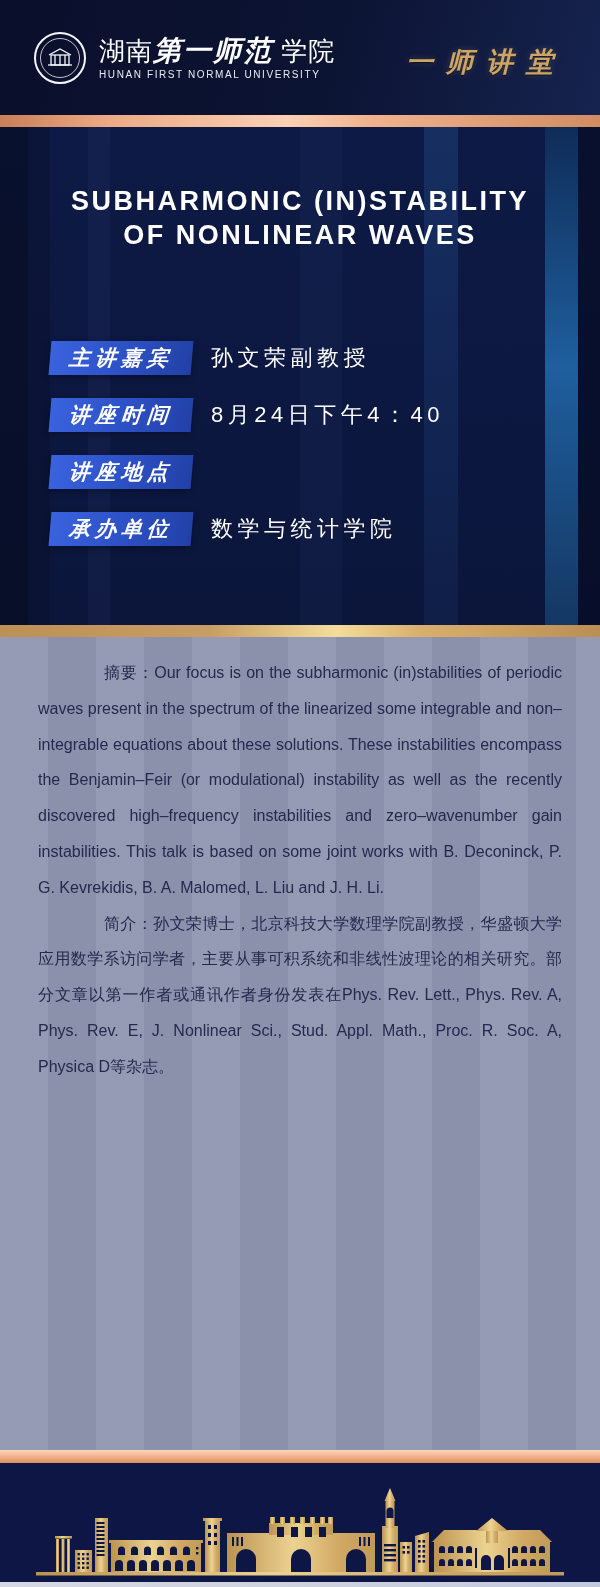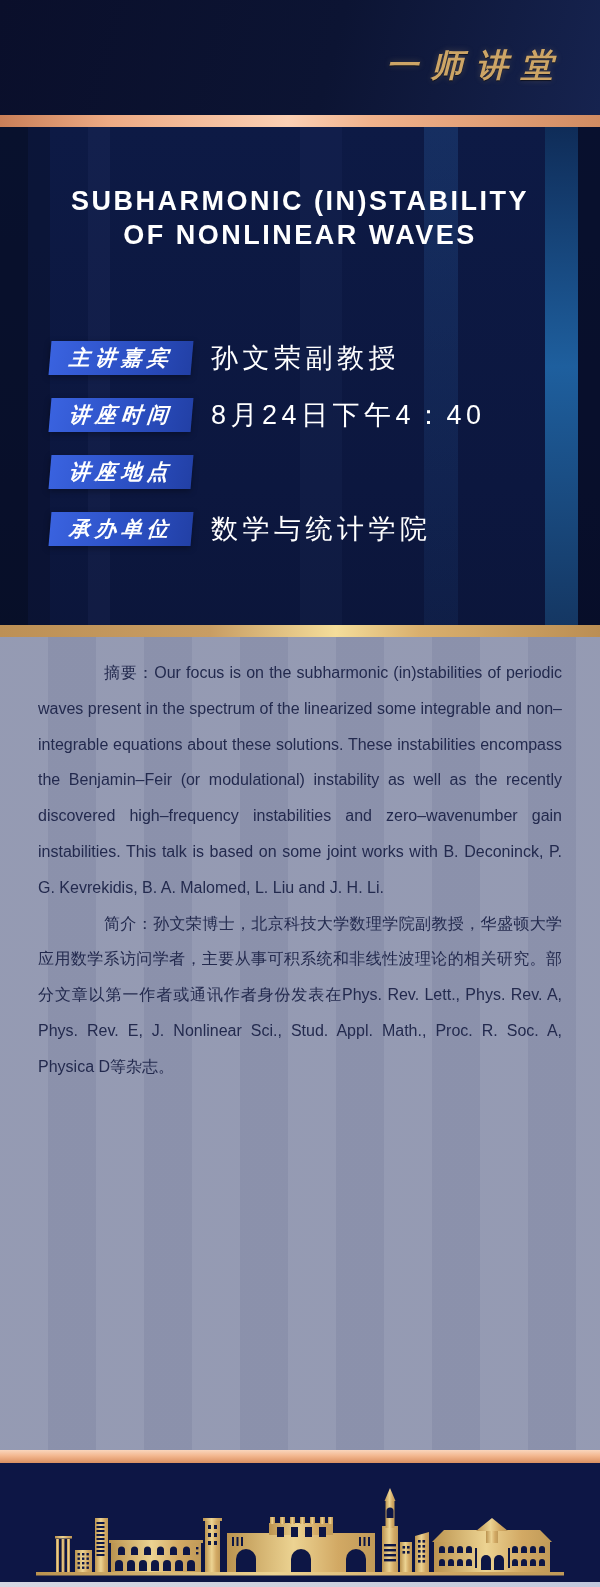--- a/index.html
+++ b/index.html
@@ -21,21 +21,21 @@
   }
   .seal-inner{width:40px;height:40px;border:1px solid rgba(255,255,255,.75);border-radius:50%;
     display:flex;align-items:center;justify-content:center;box-sizing:border-box;}
   .uni-names{margin-left:13px;}
   .uni-cn{color:#ffffff;font-size:26px;letter-spacing:1px;white-space:nowrap;line-height:30px;}
   .uni-cn .script{font-family:"DejaVu Serif",serif;font-style:italic;font-weight:bold;font-size:28px;letter-spacing:2px;}
   .uni-en{color:#e9ecf5;font-size:10px;letter-spacing:1.6px;margin-top:3px;white-space:nowrap;}
   .series-title{
     position:absolute;right:34px;top:44px;
     color:#cda566;font-family:Liberation Serif, serif;font-style:italic;font-weight:bold;
-    font-size:32px;letter-spacing:13px;white-space:nowrap;
+    font-size:27px;letter-spacing:13px;white-space:nowrap;
     text-shadow:0 1px 1px rgba(0,0,0,.55), 0 0 6px rgba(230,190,120,.25);
   }
   
   .strip-copper-top{
     position:absolute;top:115px;left:0;width:600px;height:12px;
     background:linear-gradient(90deg,#c97f58 0%,#edaa84 18%,#fbd0b4 48%,#f0b28c 62%,#d18c62 100%);
   }
   .strip-gold{
     position:absolute;top:625px;left:0;width:600px;height:12px;
     background:linear-gradient(90deg,#bd9055 0%,#c89d63 35%,#f4dd9a 56%,#d9af6d 70%,#bb8e53 100%);
@@ -63,21 +63,21 @@
   .info-rows{position:absolute;top:214px;left:50px;width:520px;}
   .info-row{display:flex;align-items:center;height:34px;margin-bottom:23px;}
   .info-label{
     width:142px;height:34px;flex:0 0 auto;box-sizing:border-box;
     background:linear-gradient(100deg,#3a63e0 0%,#2c50c4 55%,#2240a6 100%);
     transform:skewX(-5deg);
     display:flex;align-items:center;justify-content:center;
     color:#fff;font-size:21px;font-weight:bold;font-style:italic;letter-spacing:5px;
     box-shadow:0 2px 6px rgba(0,0,0,.35);
   }
-  .info-value{margin-left:19px;color:#ffffff;font-size:27px;letter-spacing:4.5px;white-space:nowrap;}
+  .info-value{margin-left:19px;color:#ffffff;font-size:22px;letter-spacing:4.5px;white-space:nowrap;}
   
   .abstract-panel{
     position:absolute;top:637px;left:0;width:600px;height:813px;
     background:#9096b0;
   }
   .abstract-panel .texture{
     position:absolute;inset:0;
     background:repeating-linear-gradient(90deg,
       rgba(255,255,255,.045) 0 48px, rgba(20,25,60,.04) 48px 96px);
   }
@@ -97,20 +97,38 @@
     position:absolute;left:0;bottom:0;width:600px;height:5px;
     background:linear-gradient(90deg,#d6d8e3 0%,#cdd1de 55%,#c2c9dd 100%);
   }
 </style>
 </head>
 <body>
 
 <div class="page">
 
   <div class="header">
+    <div class="logo-group">
+      <div class="seal">
+        <div class="seal-inner">
+          <svg width="26" height="22" viewBox="0 0 26 22">
+            <g fill="none" stroke="#f4f6fb" stroke-width="1.3">
+              <rect x="4" y="8" width="18" height="10"></rect>
+              <path d="M2 8 L13 2 L24 8"></path>
+              <path d="M8 8 v10 M13 8 v10 M18 8 v10"></path>
+              <path d="M1 18 h24"></path>
+            </g>
+          </svg>
+        </div>
+      </div>
+      <div class="uni-names">
+        <div class="uni-cn"><span>湖南</span><span class="script">第一师范</span> <span>学院</span></div>
+        <div class="uni-en">HUNAN FIRST NORMAL UNIVERSITY</div>
+      </div>
+    </div>
     <div class="series-title">一师讲堂</div>
   </div>
 
   <div class="strip-copper-top"></div>
 
   <div class="main-panel">
     <div class="stripe st-a"></div>
     <div class="stripe st-b"></div>
     <div class="stripe st-c"></div>
     <div class="stripe st-d"></div>

